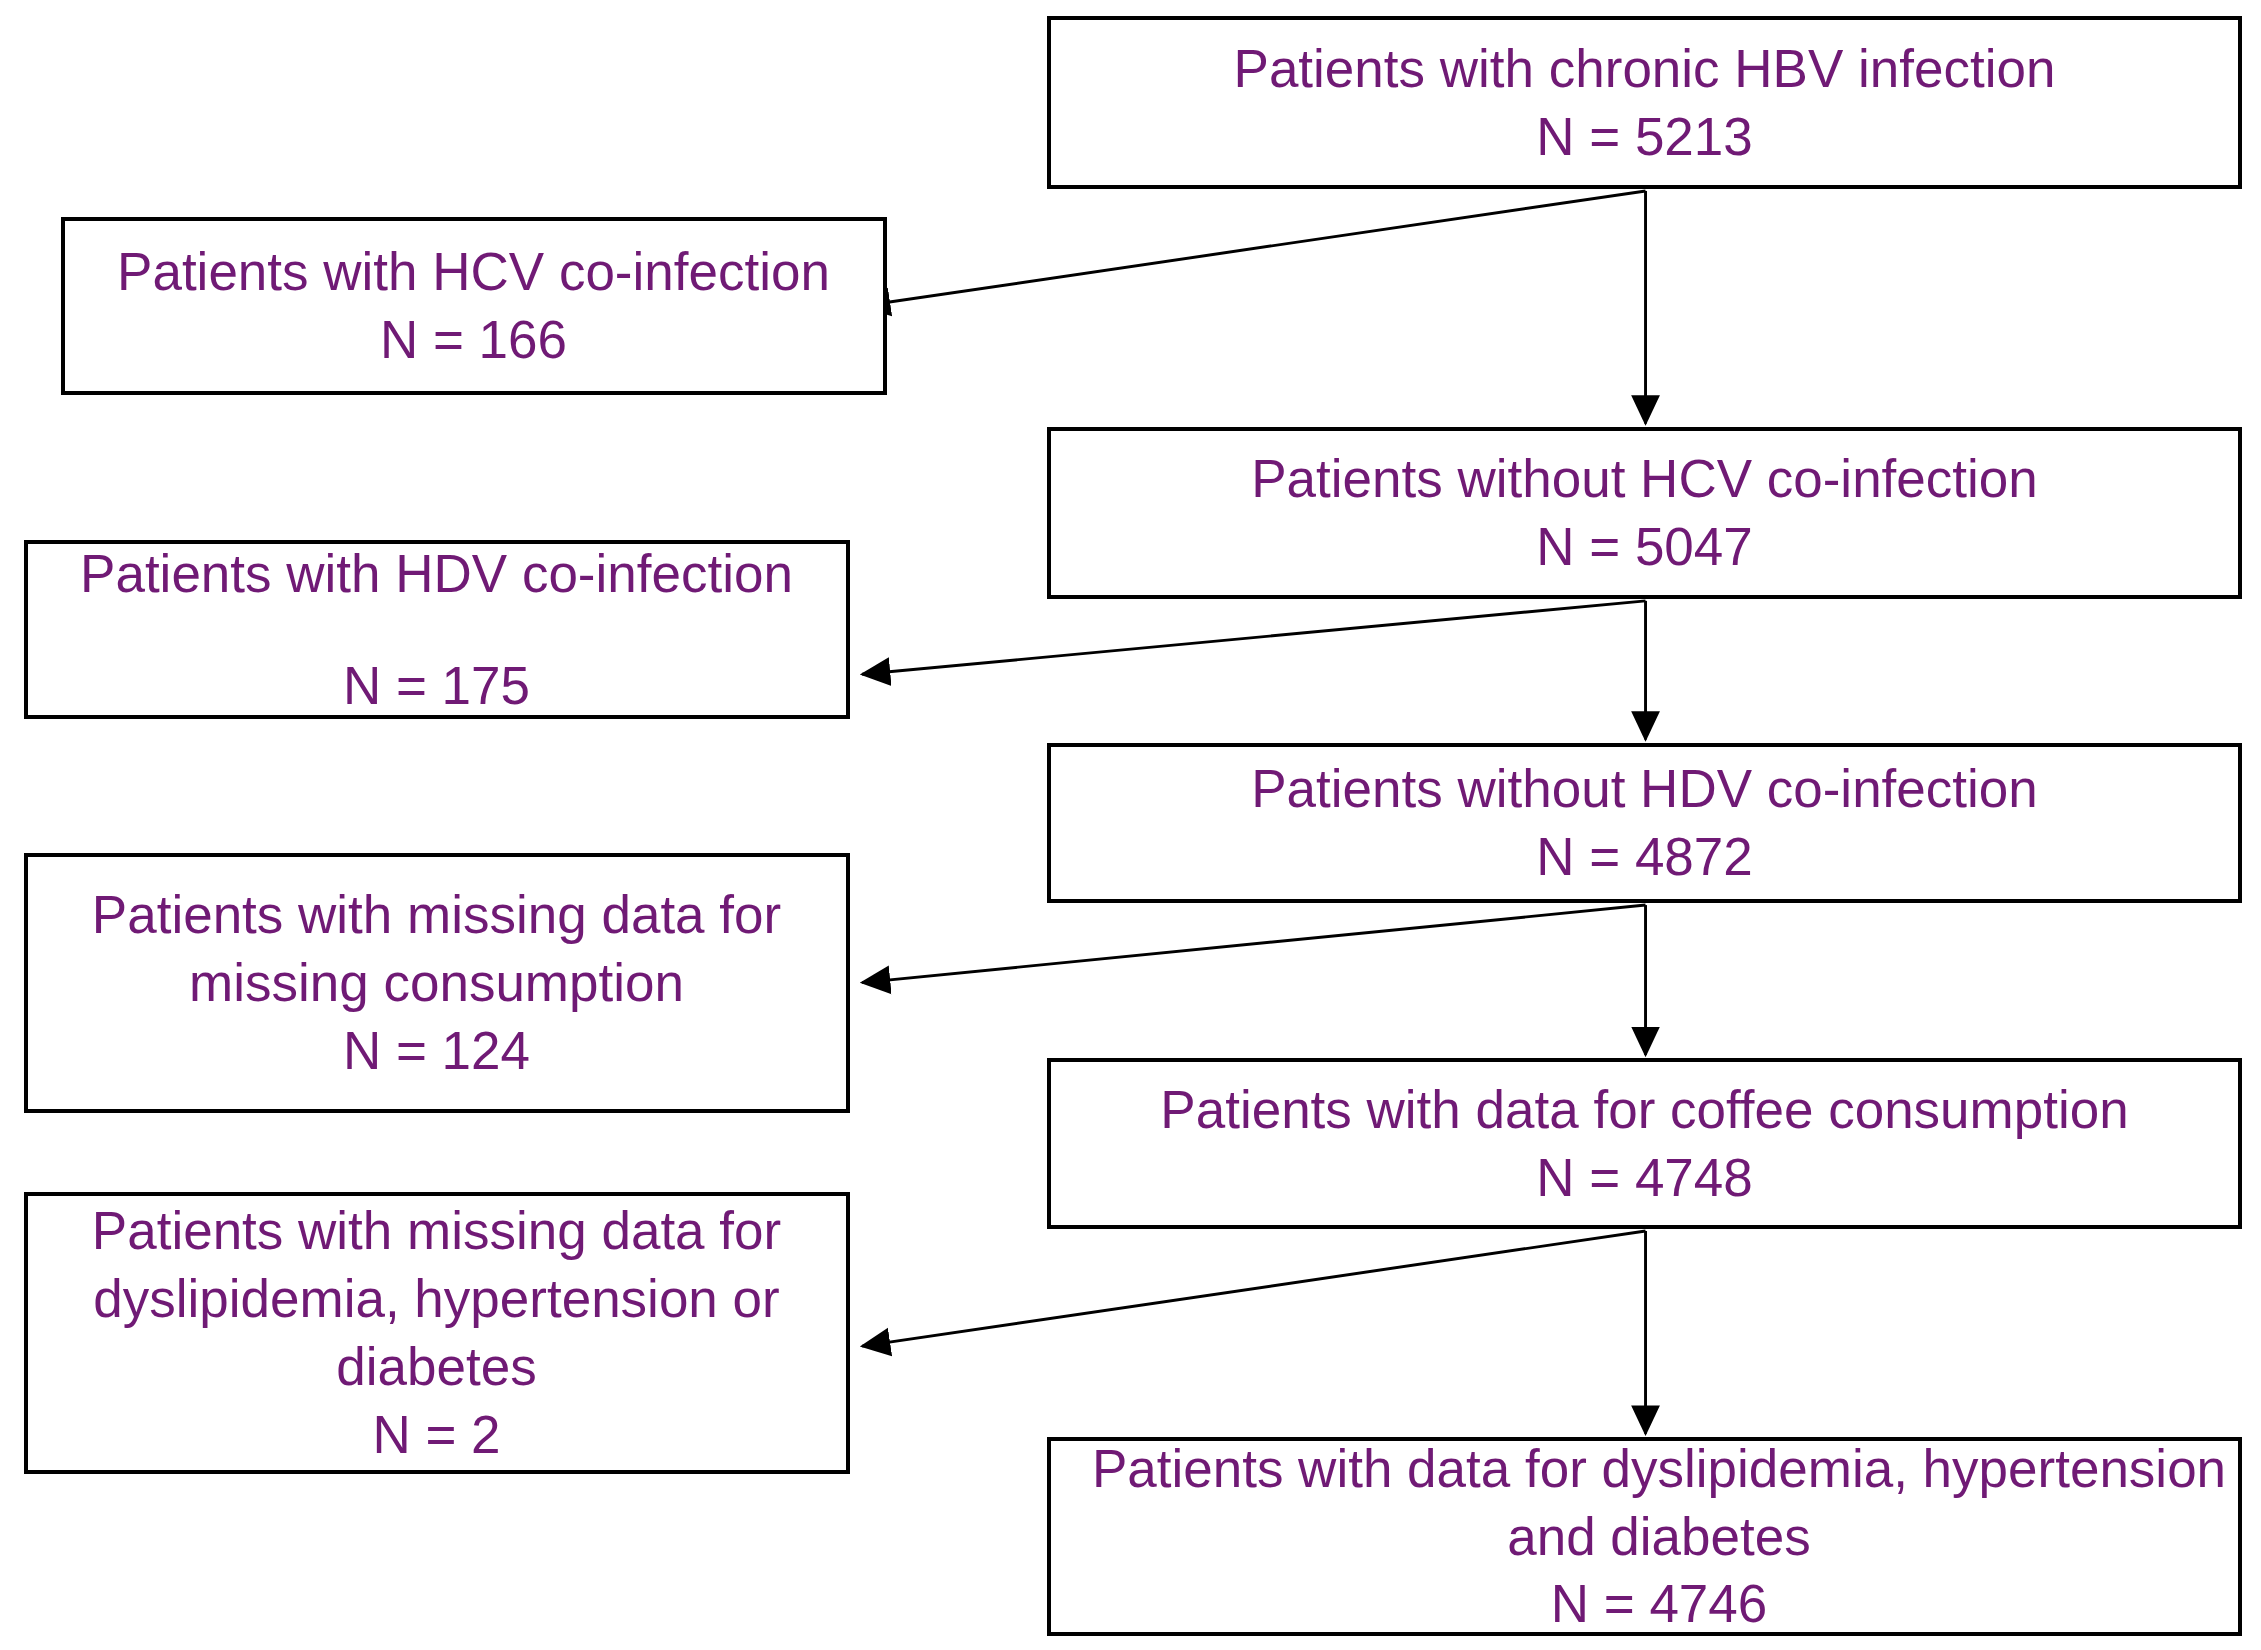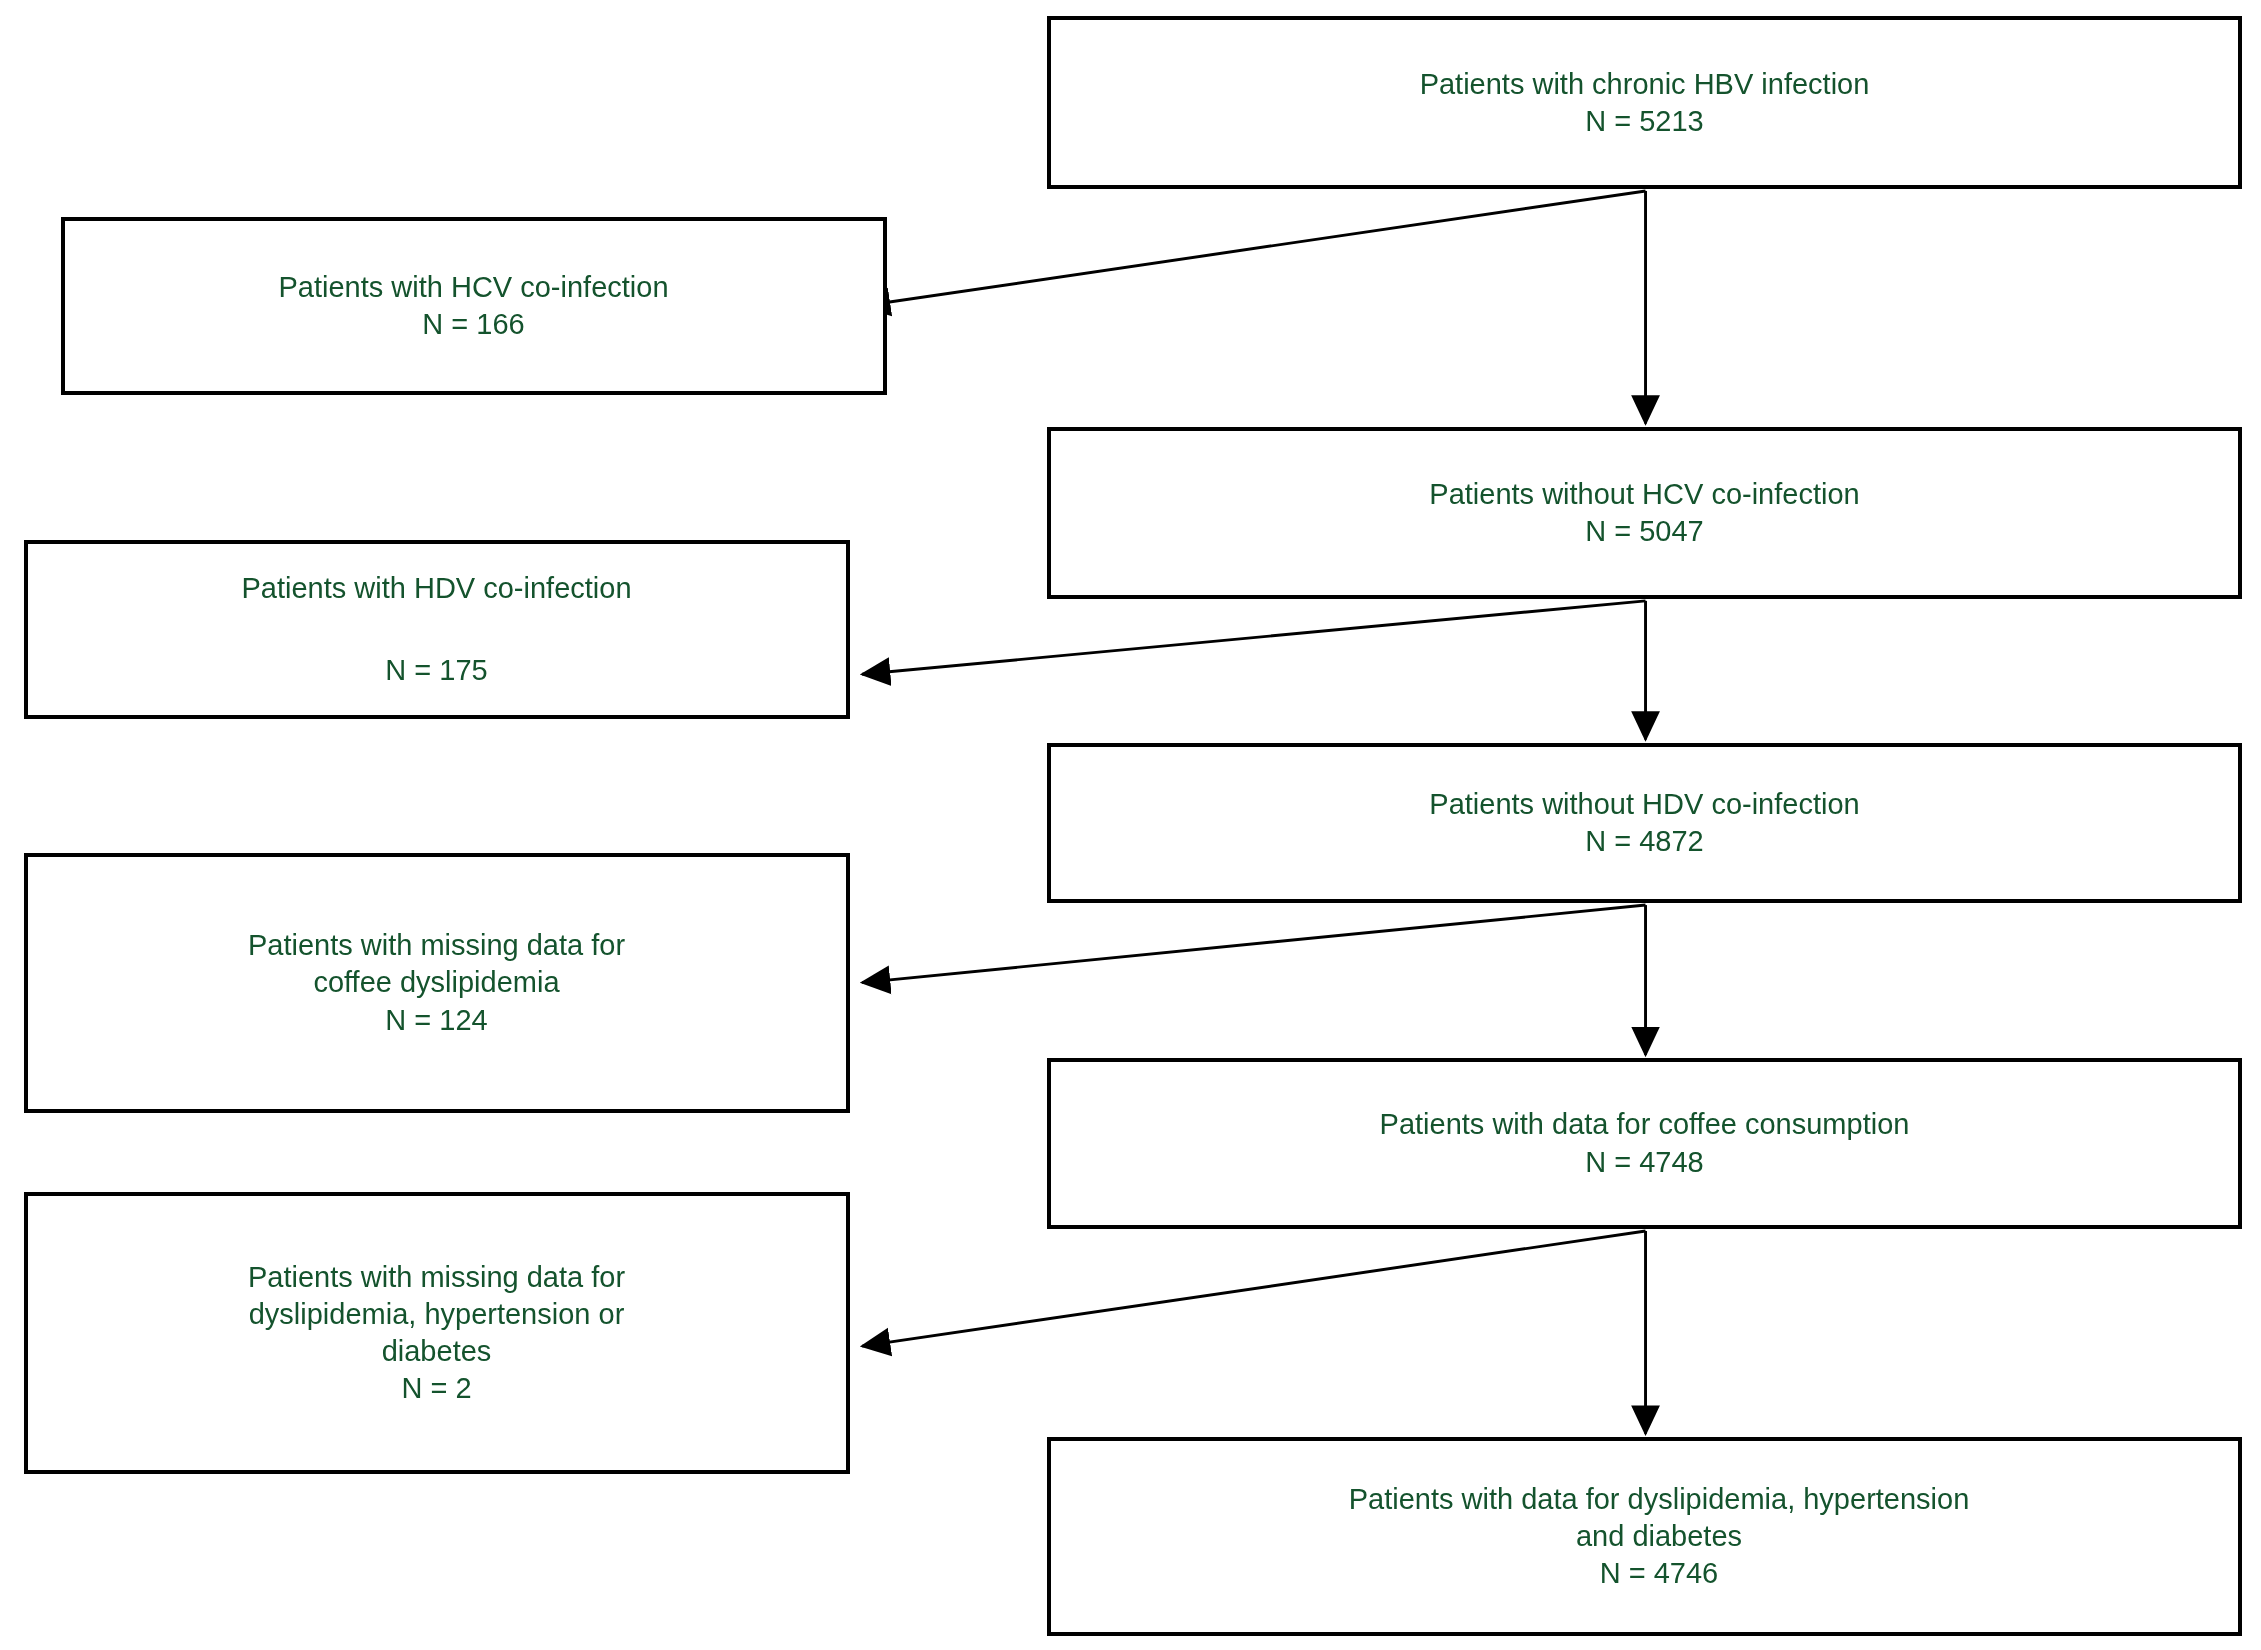--- a/index.html
+++ b/index.html
@@ -25,22 +25,22 @@
   .node {
     position: absolute;
     box-sizing: border-box;
     border: 4.1px solid #000000;
     background: #ffffff;
     display: flex;
     flex-direction: column;
     align-items: center;
     justify-content: center;
     text-align: center;
-    color: #14532d;
-    font-size: 29px;
+    color: #701a75;
+    font-size: 53px;
     line-height: 1.28;
     font-weight: 400;
     letter-spacing: 0px;
   }
   .node .line {
     display: block;
     white-space: nowrap;
   }
   
   .n-hbv       { left: 1047px; top:   16.4px; width: 1195px; height:  173px; }
@@ -114,21 +114,21 @@
     <span class="line">N = 166</span>
   </div>
 
   <div class="node n-ex-hdv">
     <span class="line">Patients with HDV co-infection</span>
     <span class="line">N = 175</span>
   </div>
 
   <div class="node n-ex-coffee">
     <span class="line">Patients with missing data for</span>
-    <span class="line">coffee dyslipidemia</span>
+    <span class="line">missing consumption</span>
     <span class="line">N = 124</span>
   </div>
 
   <div class="node n-ex-dys">
     <span class="line">Patients with missing data for</span>
     <span class="line">dyslipidemia, hypertension or</span>
     <span class="line">diabetes</span>
     <span class="line">N = 2</span>
   </div>
 

